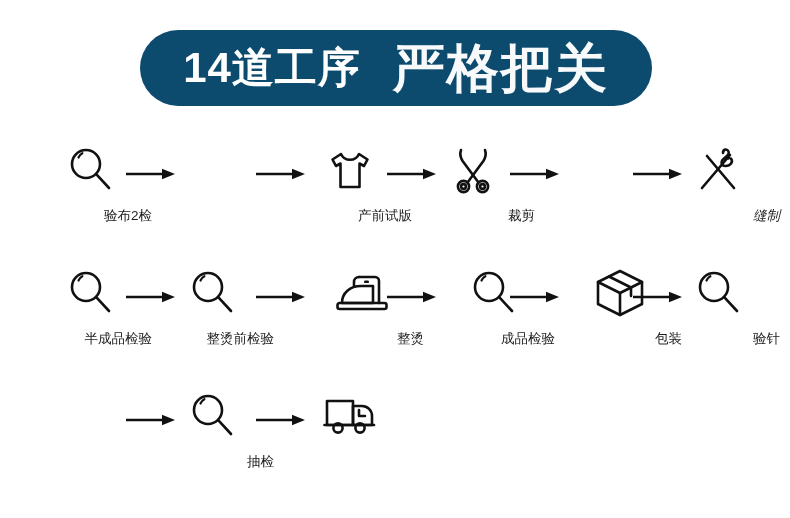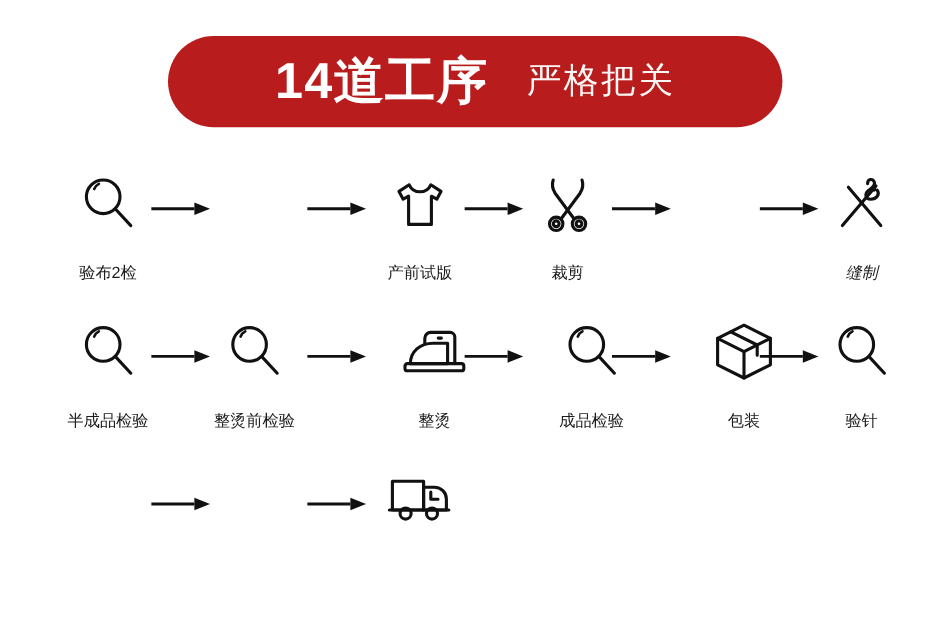--- a/index.html
+++ b/index.html
@@ -15,38 +15,38 @@
     position: relative;
   }
 
   
   #header-banner {
     position: absolute;
     left: 140px;
     top: 30px;
     width: 512px;
     height: 76px;
-    background: #b91c1c;
+    background: #0c4a6e;
     border-radius: 38px;
     display: flex;
     align-items: center;
     justify-content: center;
     box-sizing: border-box;
   }
   #header-title-strong {
     color: #ffffff;
     font-size: 42px;
     font-weight: bold;
     letter-spacing: 1px;
     line-height: 1;
   }
   #header-title-light {
     color: #ffffff;
-    font-size: 29px;
-    font-weight: 400;
+    font-size: 52px;
+    font-weight: 700;
     letter-spacing: 2px;
     line-height: 1;
     margin-left: 32px;
     opacity: 0.97;
   }
 
   
   #flow-area {
     position: absolute;
     left: 0;
@@ -65,25 +65,26 @@
     margin-left: -62px;
     text-align: center;
   }
   .step-icon {
     height: 60px;
     display: flex;
     align-items: center;
     justify-content: center;
   }
   .step-label {
-    margin-top: 21px;
+    margin-top: 9px;
     font-size: 13.5px;
     color: #1b1b1b;
     line-height: 1.1;
     white-space: nowrap;
+    text-align: right;
   }
   .flow-arrow {
     position: absolute;
     top: 28px;
     width: 50px;
     height: 12px;
     margin-left: -25px;
   }
   svg { display: block; }
 </style>
@@ -273,20 +274,30 @@
     <line x1="0" y1="6" x2="36" y2="6" stroke="#111" stroke-width="2.4"></line>
     <path d="M36 0.8 L49 6 L36 11.2 Z" fill="#111"></path>
   </svg>
       </div>
       <div class="flow-arrow" style="left: 281px;">
   <svg width="50" height="12" viewBox="0 0 50 12">
     <line x1="0" y1="6" x2="36" y2="6" stroke="#111" stroke-width="2.4"></line>
     <path d="M36 0.8 L49 6 L36 11.2 Z" fill="#111"></path>
   </svg>
       </div>
+      <div class="flow-step" style="left: 212px;">
+        <div class="step-icon">
+    <svg width="56" height="56" viewBox="0 0 56 56">
+      <circle cx="24" cy="22" r="14" stroke="#111" fill="none" stroke-width="2.6" stroke-linecap="round" stroke-linejoin="round"></circle>
+      <line x1="34.2" y1="32.2" x2="47" y2="46" stroke="#111" fill="none" stroke-width="2.6" stroke-linecap="round" stroke-linejoin="round"></line>
+      <path d="M16.5 15.5 Q17.6 12.6 20.4 11.2" stroke="#111" fill="none" stroke-width="2.2" stroke-linecap="round"></path>
+    </svg>
+        </div>
+        <div class="step-label">抽检</div>
+      </div>
       <div class="flow-step" style="left: 350px;">
         <div class="step-icon">
     <svg width="56" height="56" viewBox="0 0 56 56">
       <path d="M5 13 h26 v24 h-26 z" stroke="#111" fill="none" stroke-width="2.6" stroke-linecap="round" stroke-linejoin="round"></path>
       <path d="M31 18 h9 a10 10 0 0 1 10 10 v9 h-19 z" stroke="#111" fill="none" stroke-width="2.6" stroke-linecap="round" stroke-linejoin="round"></path>
       <path d="M37 22 v6 h6" stroke="#111" fill="none" stroke-width="2.6" stroke-linecap="round" stroke-linejoin="round"></path>
       <line x1="2.5" y1="37" x2="52" y2="37" stroke="#111" fill="none" stroke-width="2.6" stroke-linecap="round" stroke-linejoin="round"></line>
       <circle cx="16" cy="40" r="4.6" stroke="#111" fill="none" stroke-width="2.6" stroke-linecap="round" stroke-linejoin="round"></circle>
       <circle cx="38" cy="40" r="4.6" stroke="#111" fill="none" stroke-width="2.6" stroke-linecap="round" stroke-linejoin="round"></circle>
     </svg>

